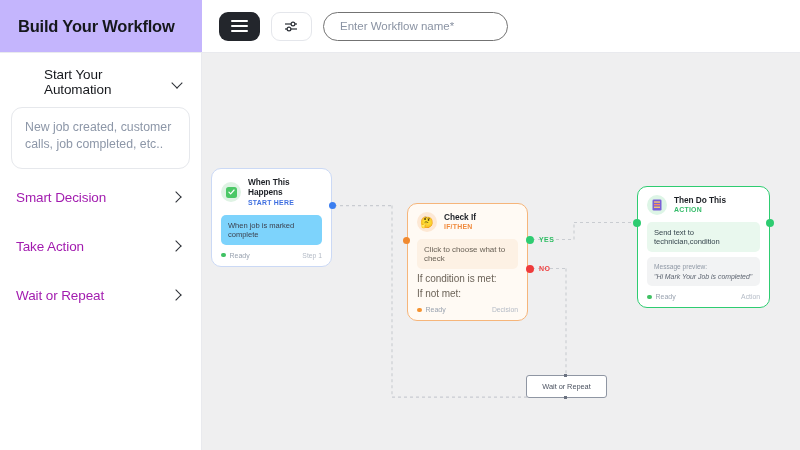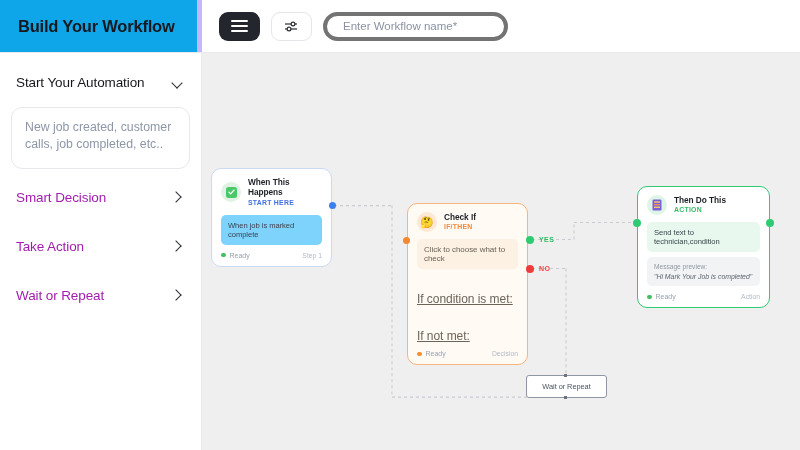--- a/index.html
+++ b/index.html
@@ -13,53 +13,53 @@
   .app{position:relative;width:800px;height:450px;display:flex;flex-direction:column;}
 
   
   .topbar{
     height:52px;min-height:52px;display:flex;align-items:center;
     background:#ffffff;border-bottom:1px solid #e9eaee;
   }
   .brand{
     width:202px;min-width:202px;height:52px;display:flex;align-items:center;
     padding-left:18px;box-sizing:border-box;border-right:5px solid #c4b5fd;
-    background:#0ea5e9;
+    background:#c4b5fd;
   }
   .brand-title{font-size:16.5px;font-weight:700;color:#16181d;letter-spacing:-0.2px;}
   .toolbar{display:flex;align-items:center;gap:11px;padding-left:17px;}
   .tb-btn{
     width:41px;height:29px;border-radius:9px;display:flex;align-items:center;justify-content:center;
     box-sizing:border-box;
   }
   .tb-btn.dark{background:#23262c;}
   .tb-btn.light{background:#fff;border:1px solid #e4e6eb;}
   .hamburger{display:flex;flex-direction:column;gap:3px;}
   .hamburger span{display:block;width:17px;height:2px;background:#fff;border-radius:2px;}
   .name-input{
-    width:185px;height:29px;border:4px solid #737373;border-radius:15px;background:#fff;
+    width:185px;height:29px;border:1px solid #737373;border-radius:15px;background:#fff;
     display:flex;align-items:center;padding:0 14px;box-sizing:border-box;
   }
   .name-input input{
     border:0;outline:0;width:100%;background:transparent;
     font-family:inherit;font-size:11.5px;color:#7b8494;
   }
   .name-input input::placeholder{color:#8a93a3;}
 
   
   .body{flex:1;display:flex;min-height:0;}
 
   
   .sidebar{
     width:202px;min-width:202px;background:#ffffff;border-right:1px solid #e9eaee;
     box-sizing:border-box;padding:0;
   }
   .sb-section{
     display:flex;align-items:center;justify-content:space-between;
-    padding:0 16px;height:42px;margin-top:8px;
+    padding:0 16px;height:42px;margin-top:8px;margin-left:28px;
   }
   .sb-section-label{font-size:13.5px;color:#16181d;font-weight:400;letter-spacing:-0.1px;}
   .chev{width:13px;height:13px;position:relative;flex:none;}
   .chev::before{
     content:"";position:absolute;left:1px;top:3px;width:7px;height:7px;
     border-right:1.6px solid #2b2f36;border-bottom:1.6px solid #2b2f36;
     transform:rotate(45deg);
   }
   .chev.right::before{transform:rotate(-45deg);left:0px;top:2px;}
   .card{
@@ -120,21 +120,21 @@
   .dot.green{background:#3fc163;}
   .dot.orange{background:#f5922f;}
   .n-step{font-size:6.8px;color:#b4bbc6;}
 
   
   .node-decision{
     left:205px;top:150px;width:121px;
     background:#fffaf4;border:1.4px solid #f6b57a;
     padding:8px 9px 7px 9px;
   }
-  .cond-line{font-size:12px;color:#6d6459;margin-top:23px;letter-spacing:-0.05px;text-decoration:underline;}
+  .cond-line{font-size:10px;color:#6d6459;margin-top:4px;letter-spacing:-0.05px;}
   .cond-line:first-of-type{margin-top:6px;}
 
   
   .node-action{
     left:435px;top:133px;width:133px;
     background:#ffffff;border:1.6px solid #2ecc71;
     padding:8px 9px 7px 9px;
   }
   .msg-box{
     background:#f2f3f4;border-radius:5px;padding:6px 7px;margin-top:5px;

